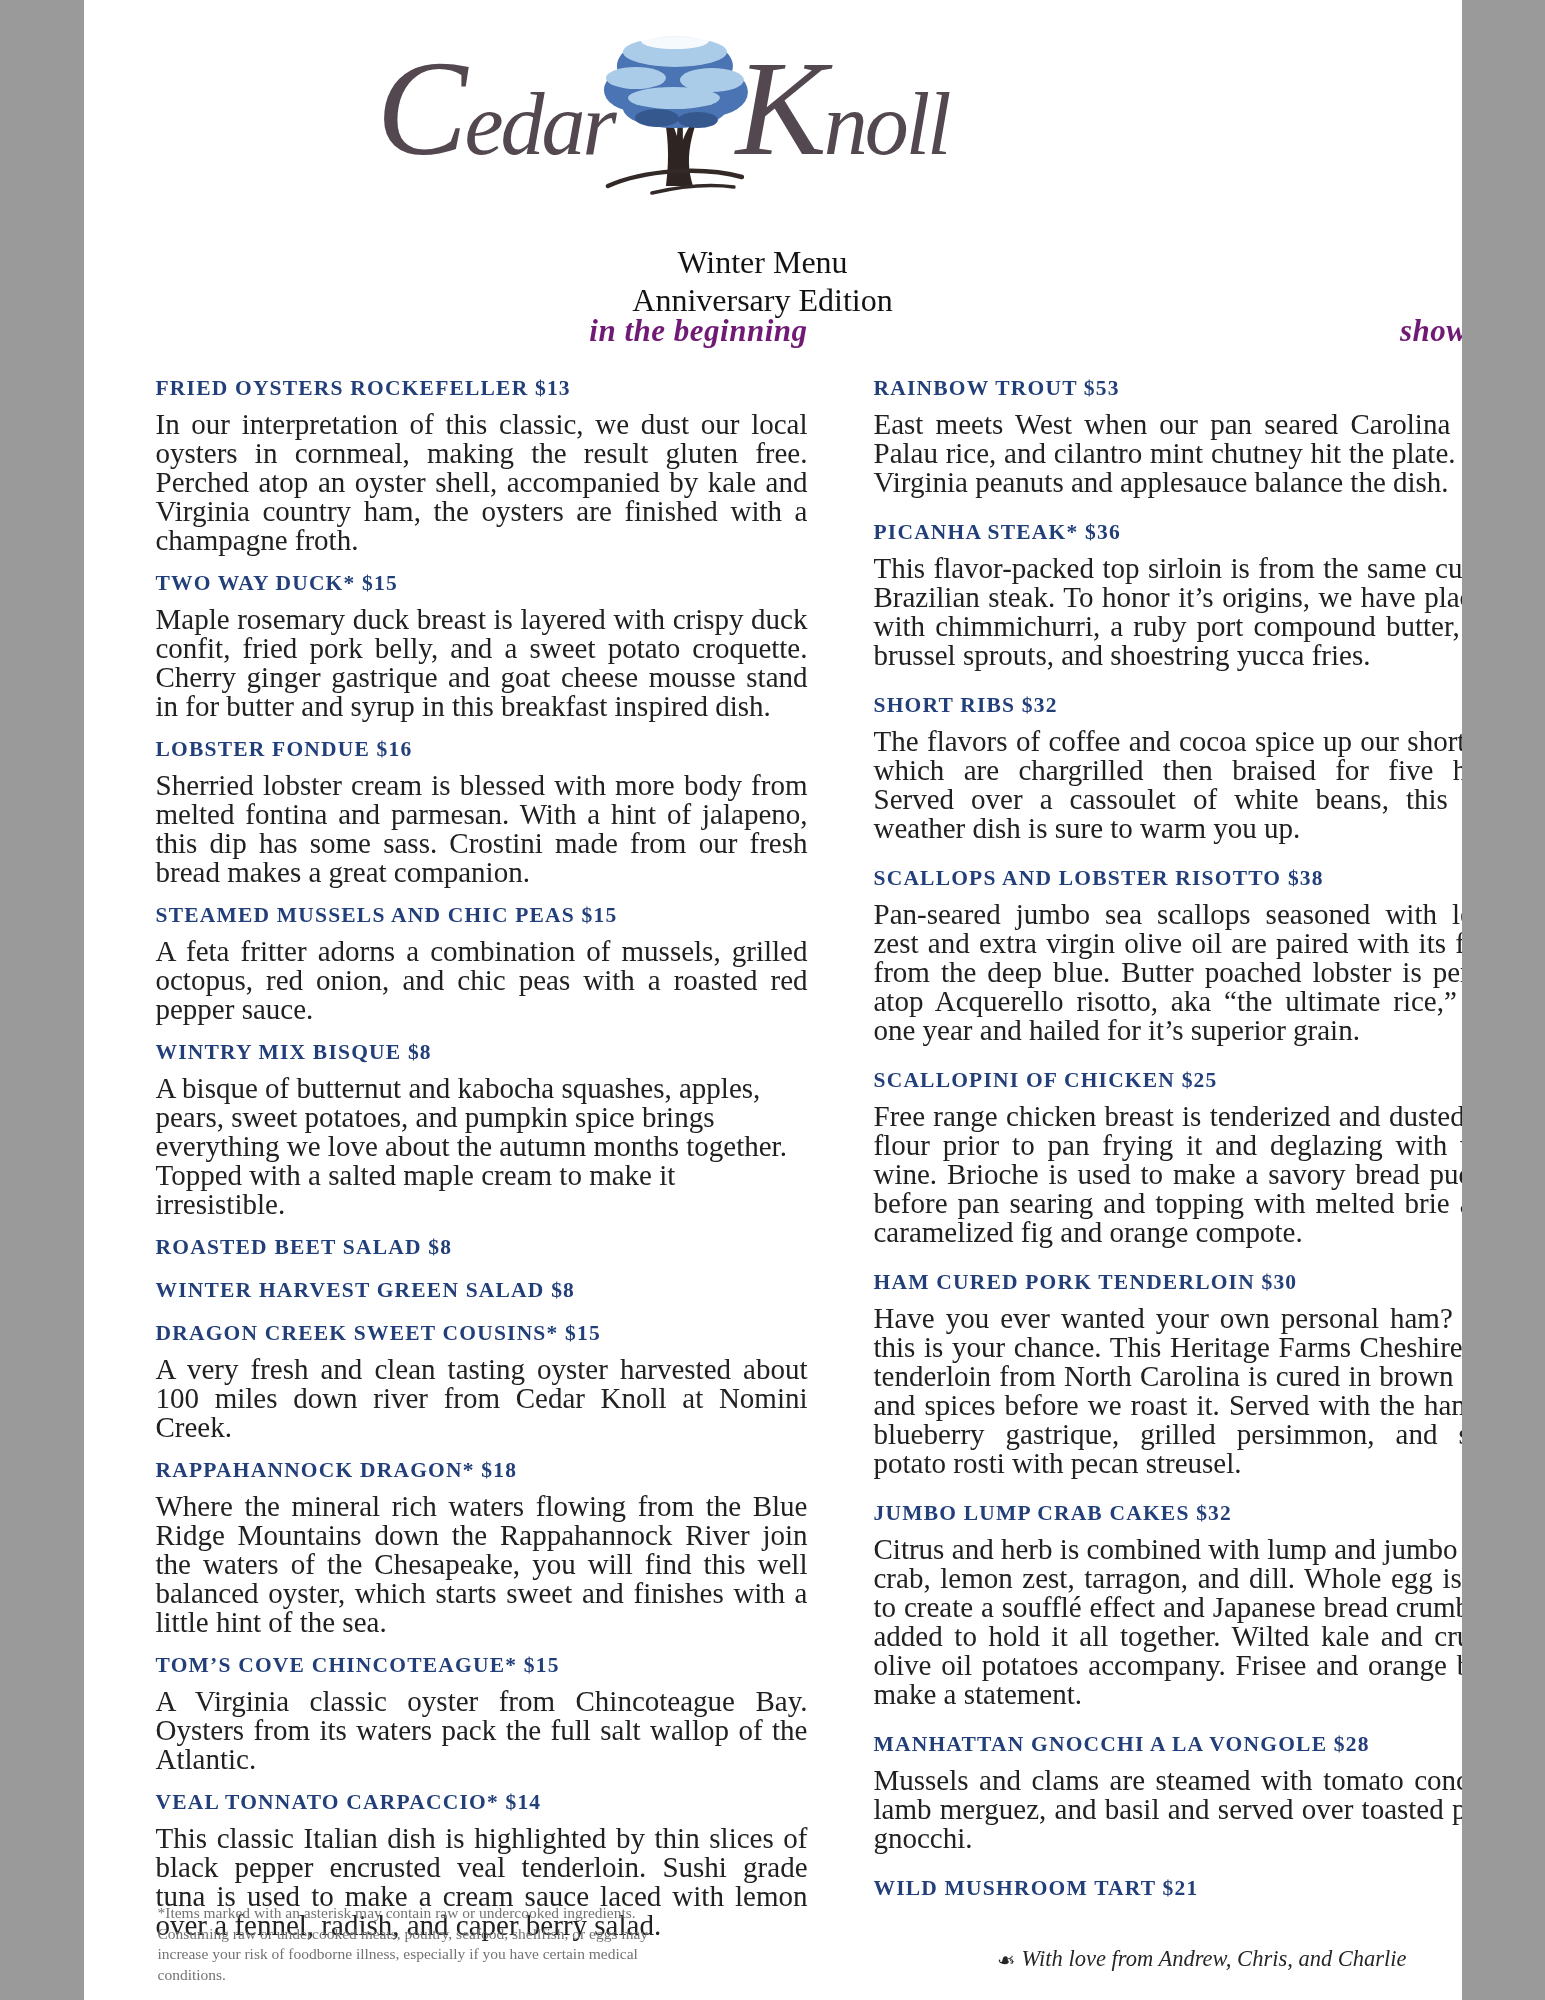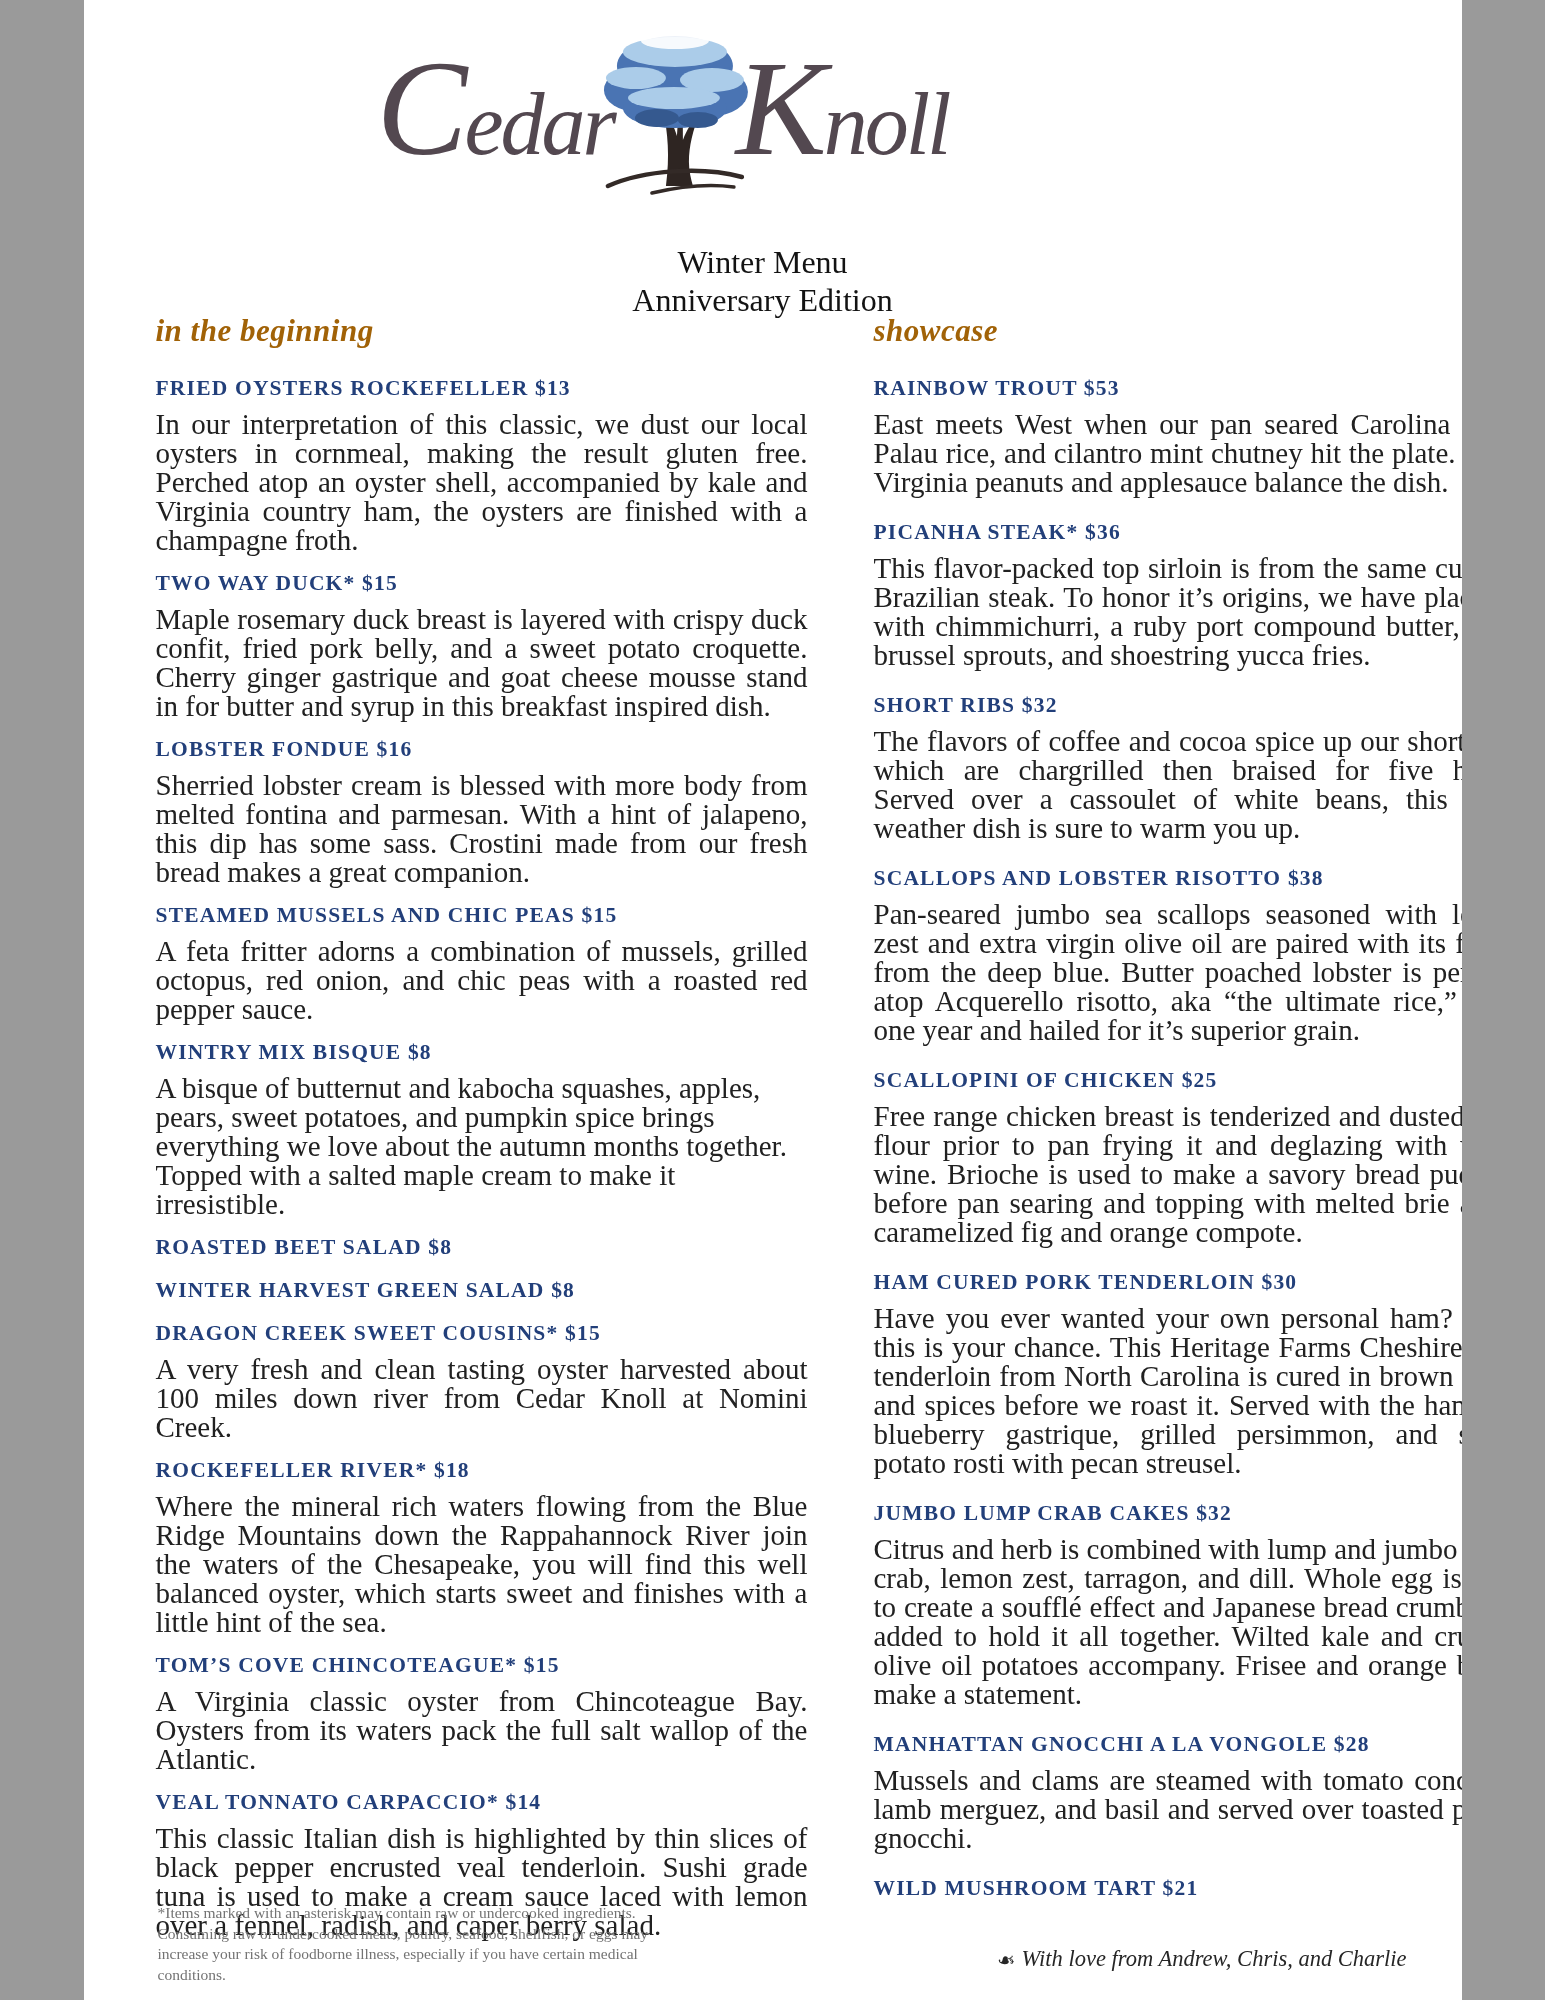--- a/index.html
+++ b/index.html
@@ -15,22 +15,22 @@
   .tree{width:150px;height:192px;margin:0 -14px -2px -14px;flex:0 0 auto;}
 
   
   .subtitle{position:absolute;top:243px;left:0;width:100%;text-align:center;
             font-size:32px;line-height:38px;color:#131313;transform:translateX(-10px);}
 
   
   .col{position:absolute;top:313px;}
   .col-left{left:72px;width:652px;}
   .col-right{left:790px;width:651px;}
-  .col h2{margin:0 0 25px;text-align:left;font-size:31px;font-style:italic;
-          font-weight:700;color:#a16207;letter-spacing:.5px;}
+  .col h2{margin:0 0 25px;text-align:right;font-size:31px;font-style:italic;
+          font-weight:700;color:#701a75;letter-spacing:.5px;}
   .item{margin:0 0 14px 0;}
   .col-right .item{margin-bottom:21px;}
   .item h3{margin:0 0 7px 0;font-size:21.5px;line-height:29px;font-weight:700;
            color:var(--title-blue,#223f7a);letter-spacing:1.2px;}
   .item p{margin:0;font-size:29px;line-height:29px;text-align:justify;color:#212121;}
   .item p.ragged{text-align:left;}
 
   
   .footnote{position:absolute;left:74px;top:1903px;width:530px;margin:0;
             font-size:15.5px;line-height:20.5px;text-align:left;color:#737373;}
@@ -111,21 +111,21 @@
   <article class="item">
     <h3><span class="n">WINTER HARVEST GREEN SALAD</span> <span class="p">$8</span></h3>
   </article>
 
   <article class="item">
     <h3><span class="n">DRAGON CREEK SWEET COUSINS*</span> <span class="p">$15</span></h3>
     <p class="d">A very fresh and clean tasting oyster harvested about 100 miles down river from Cedar Knoll at Nomini Creek.</p>
   </article>
 
   <article class="item">
-    <h3><span class="n">ROCKEFELLER RIVER*</span> <span class="p">$18</span></h3>
+    <h3><span class="n">RAPPAHANNOCK DRAGON*</span> <span class="p">$18</span></h3>
     <p class="d">Where the mineral rich waters flowing from the Blue Ridge Mountains down the Rappahannock River join the waters of the Chesapeake, you will find this well balanced oyster, which starts sweet and finishes with a little hint of the sea.</p>
   </article>
 
   <article class="item">
     <h3><span class="n">TOM’S COVE CHINCOTEAGUE*</span> <span class="p">$15</span></h3>
     <p class="d">A Virginia classic oyster from Chincoteague Bay. Oysters from its waters pack the full salt wallop of the Atlantic.</p>
   </article>
 
   <article class="item">
     <h3><span class="n">VEAL TONNATO CARPACCIO*</span> <span class="p">$14</span></h3>

